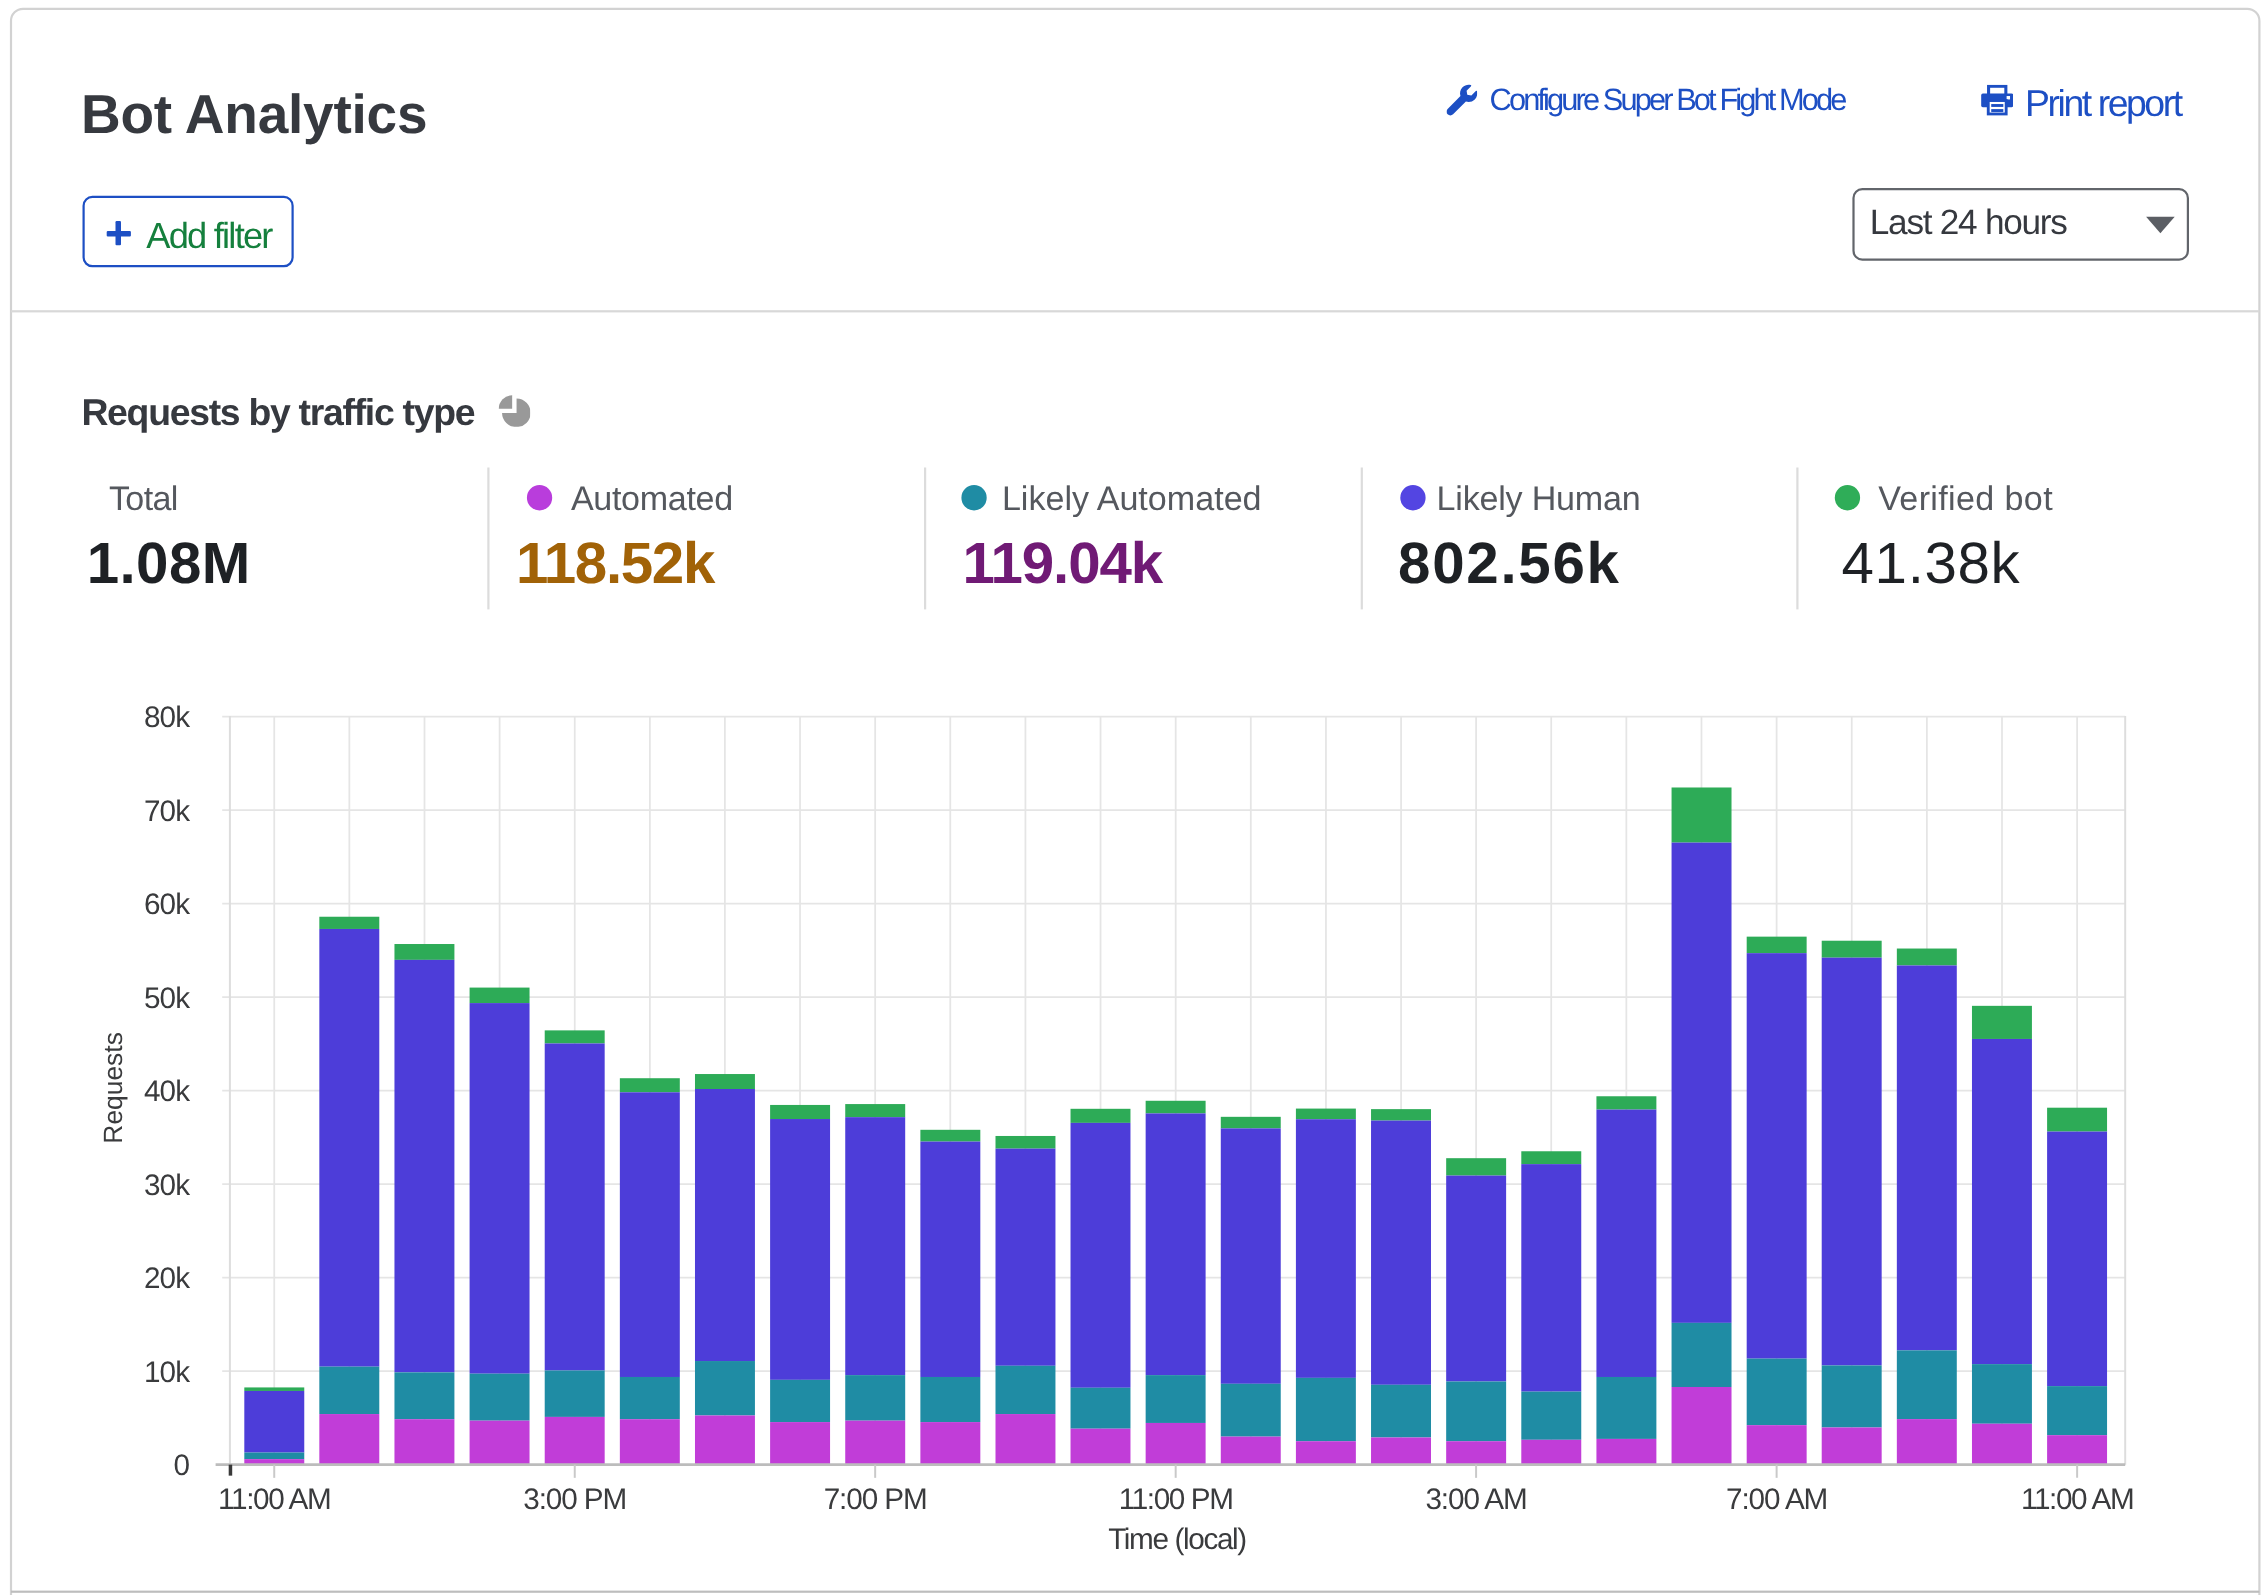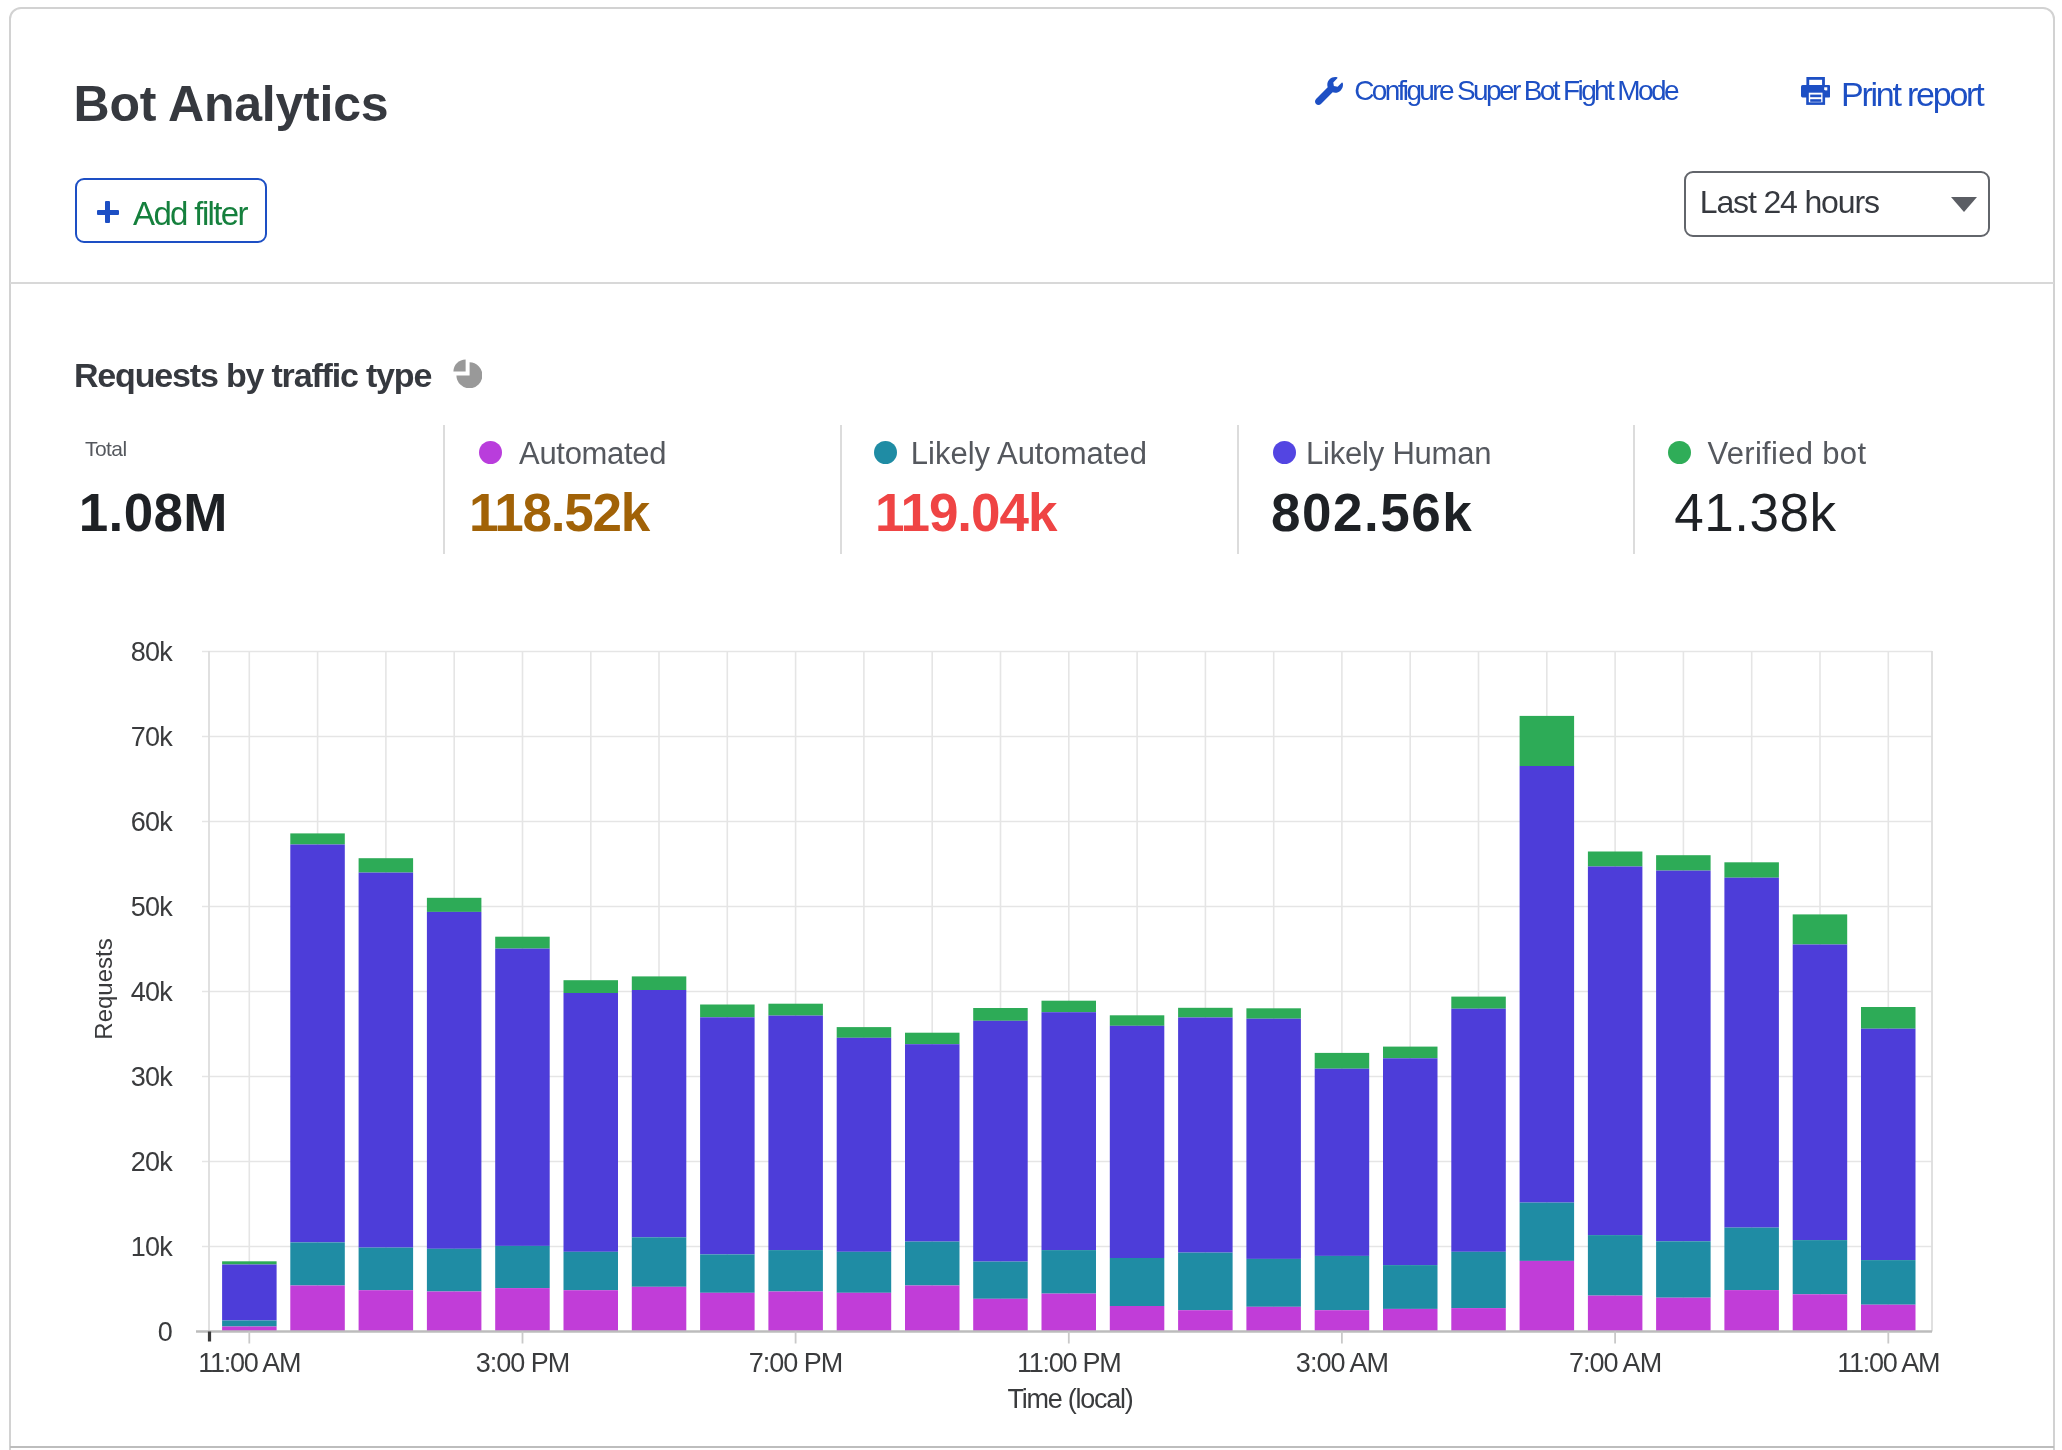--- a/index.html
+++ b/index.html
@@ -34,28 +34,28 @@
 <path d="M12.6 0.4 L12.6 12.6 L0.4 12.6 A12.3 12.3 0 0 1 12.6 0.4 Z" fill="#999999"></path>
 </svg>
 <div class="abs" style="left:443px;top:425px;width:2px;height:129px;background:#dcdcdc"></div>
 <div class="abs" style="left:840px;top:425px;width:2px;height:129px;background:#dcdcdc"></div>
 <div class="abs" style="left:1237.3px;top:425px;width:2px;height:129px;background:#dcdcdc"></div>
 <div class="abs" style="left:1633px;top:425px;width:2px;height:129px;background:#dcdcdc"></div>
 <div class="abs" style="left:478.5px;top:441px;width:23px;height:23px;border-radius:50%;background:#b93ddc"></div>
 <div class="abs" style="left:874.2px;top:441px;width:23px;height:23px;border-radius:50%;background:#1f8ca4"></div>
 <div class="abs" style="left:1272.5px;top:441px;width:23px;height:23px;border-radius:50%;background:#5345e2"></div>
 <div class="abs" style="left:1667.5px;top:441px;width:23px;height:23px;border-radius:50%;background:#2fad58"></div>
-<div class="abs" style="left:85px;top:437.8px;font-size:21px;color:#55585e;letter-spacing:-0.57px;line-height:1;white-space:pre">Total</div>
+<div class="abs" style="left:99px;top:437.8px;font-size:31px;color:#55585e;letter-spacing:-0.57px;line-height:1;white-space:pre">Total</div>
 <div class="abs" style="left:519.0px;top:437.8px;font-size:31px;color:#55585e;letter-spacing:-0.3px;line-height:1;white-space:pre">Automated</div>
 <div class="abs" style="left:910.8px;top:437.8px;font-size:31px;color:#55585e;letter-spacing:0.0px;line-height:1;white-space:pre">Likely Automated</div>
 <div class="abs" style="left:1306.0px;top:437.8px;font-size:31px;color:#55585e;letter-spacing:-0.21px;line-height:1;white-space:pre">Likely Human</div>
 <div class="abs" style="left:1707.4px;top:437.8px;font-size:31px;color:#55585e;letter-spacing:0.32px;line-height:1;white-space:pre">Verified bot</div>
 <div class="abs" style="left:78.8px;top:486.0px;font-size:53px;font-weight:bold;color:#1e2125;letter-spacing:0.35px;line-height:1;white-space:pre">1.08M</div>
 <div class="abs" style="left:469px;top:486.0px;font-size:53px;font-weight:bold;color:#a16207;letter-spacing:-1.23px;line-height:1;white-space:pre">118.52k</div>
-<div class="abs" style="left:875.0px;top:486.0px;font-size:53px;font-weight:bold;color:#ef4444;letter-spacing:-1.05px;line-height:1;white-space:pre">119.04k</div>
+<div class="abs" style="left:875.0px;top:486.0px;font-size:53px;font-weight:bold;color:#701a75;letter-spacing:-1.05px;line-height:1;white-space:pre">119.04k</div>
 <div class="abs" style="left:1271.0px;top:486.0px;font-size:53px;font-weight:bold;color:#1e2125;letter-spacing:1.53px;line-height:1;white-space:pre">802.56k</div>
 <div class="abs" style="left:1674.2px;top:486.0px;font-size:53px;font-weight:normal;color:#1e2125;letter-spacing:0.54px;line-height:1;white-space:pre">41.38k</div>
 <svg width="2062" height="1450" viewBox="0 0 2062 1450" style="position:absolute;left:0;top:0">
 <line x1="202" y1="1246.5" x2="1932.0" y2="1246.5" stroke="#e5e5e5" stroke-width="1.6"></line>
 <line x1="202" y1="1161.5" x2="1932.0" y2="1161.5" stroke="#e5e5e5" stroke-width="1.6"></line>
 <line x1="202" y1="1076.5" x2="1932.0" y2="1076.5" stroke="#e5e5e5" stroke-width="1.6"></line>
 <line x1="202" y1="991.5" x2="1932.0" y2="991.5" stroke="#e5e5e5" stroke-width="1.6"></line>
 <line x1="202" y1="906.5" x2="1932.0" y2="906.5" stroke="#e5e5e5" stroke-width="1.6"></line>
 <line x1="202" y1="821.5" x2="1932.0" y2="821.5" stroke="#e5e5e5" stroke-width="1.6"></line>
 <line x1="202" y1="736.5" x2="1932.0" y2="736.5" stroke="#e5e5e5" stroke-width="1.6"></line>

